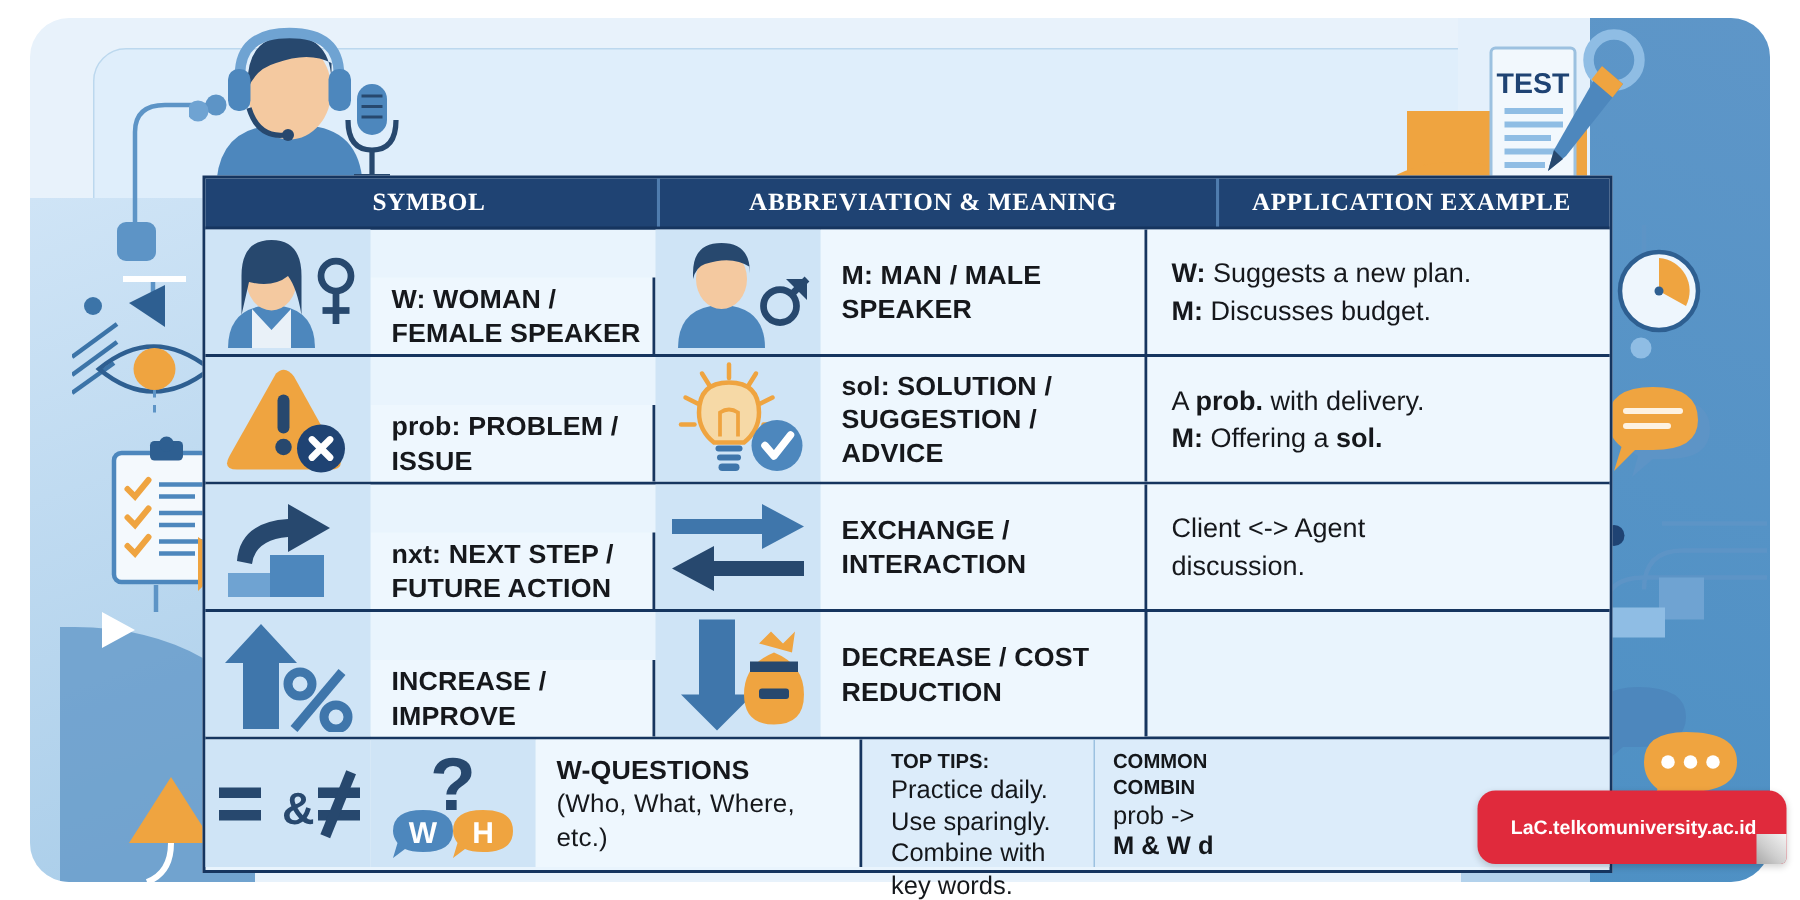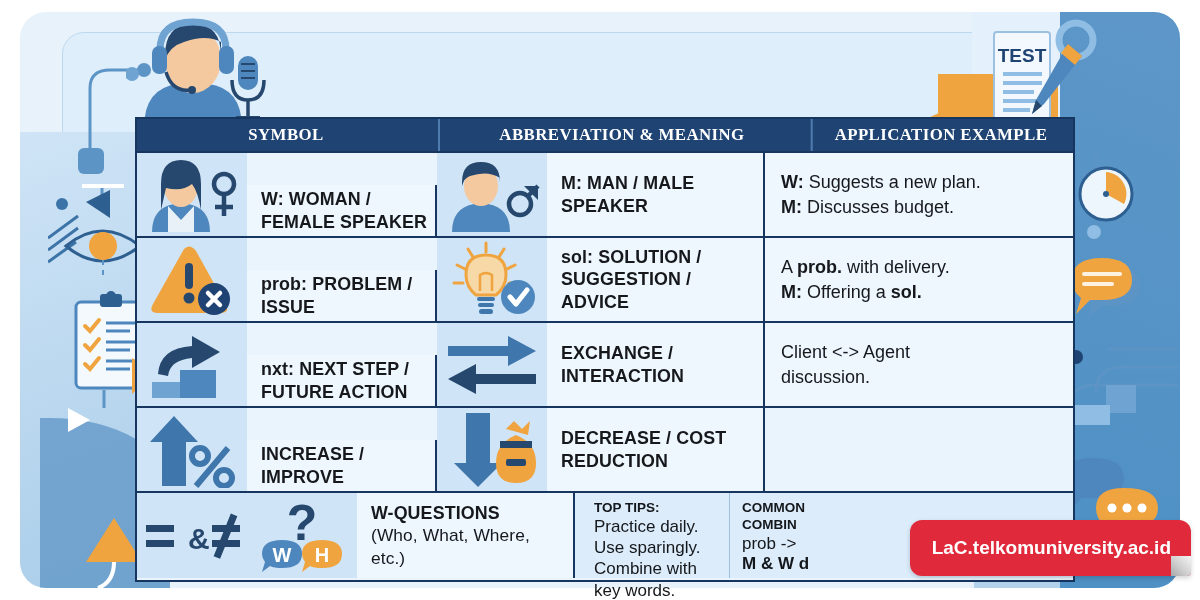--- a/index.html
+++ b/index.html
@@ -142,21 +142,21 @@
   .tip-1 { width: 155px; border-right: 1px solid #9cc1e0; padding-left: 19px; }
   .tip-2 { flex: 1; }
   .tip-head { font-size: 13.5px; font-weight: 700; color: #14171b; line-height:1.25;}
   .tip-line { font-size: 17px; color: #14171b; line-height: 1.22; }
   .tip-small { font-size: 17px; color: #14171b; line-height: 1.25; }
 
   
   .wm {
     position: absolute; right: 9px; bottom: 24px;
     background: #e02a3c; color: #fff;
-    font-size: 19px; font-weight: 700;
+    font-size: 13px; font-weight: 700;
     padding: 17px 20px 17px 22px;
     border-radius: 12px 12px 4px 12px;
     z-index: 40;
     box-shadow: 0 2px 5px rgba(0,0,0,.18);
   }
   .wm-fold {
     position: absolute; right: 9px; bottom: 24px;
     width: 20px; height: 20px; z-index: 41;
     background: linear-gradient(225deg,#f4f4f4 0%,#cfcfcf 55%,#a8a8a8 100%);
     border-bottom-right-radius: 4px;

